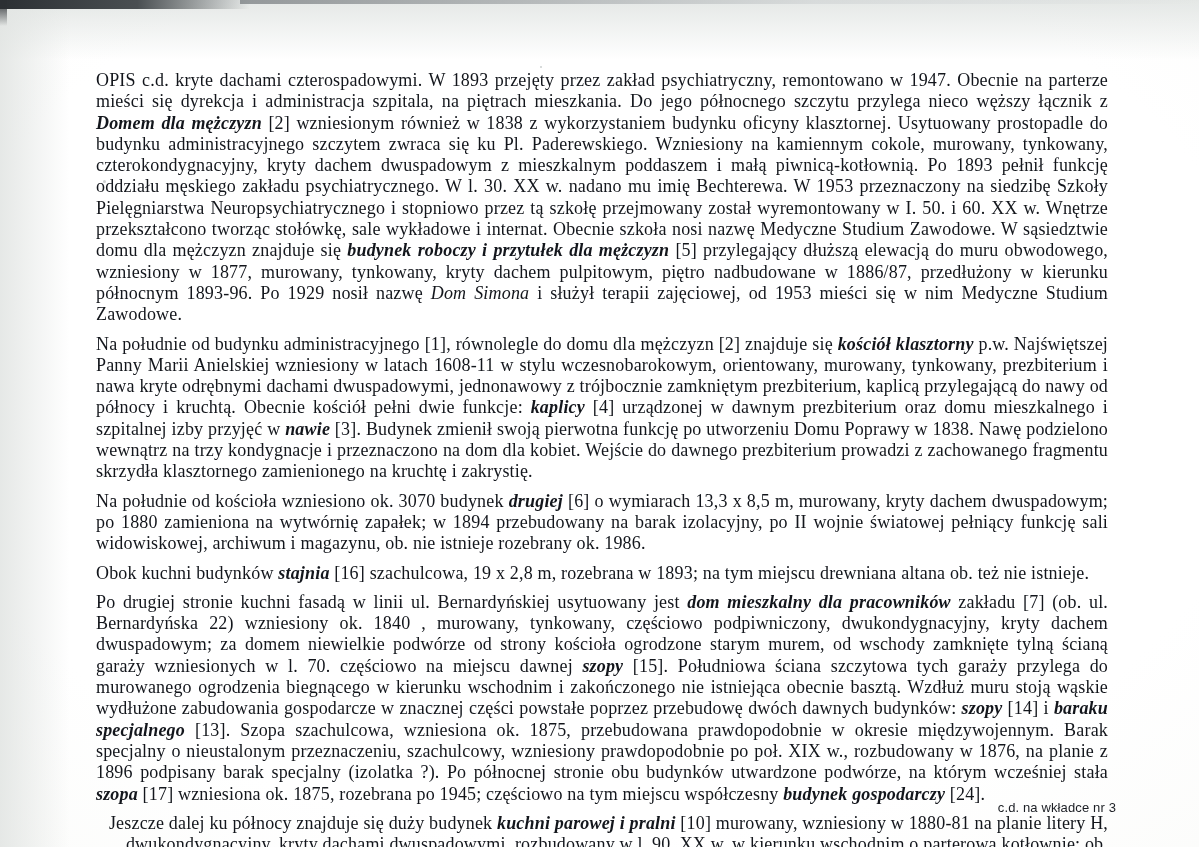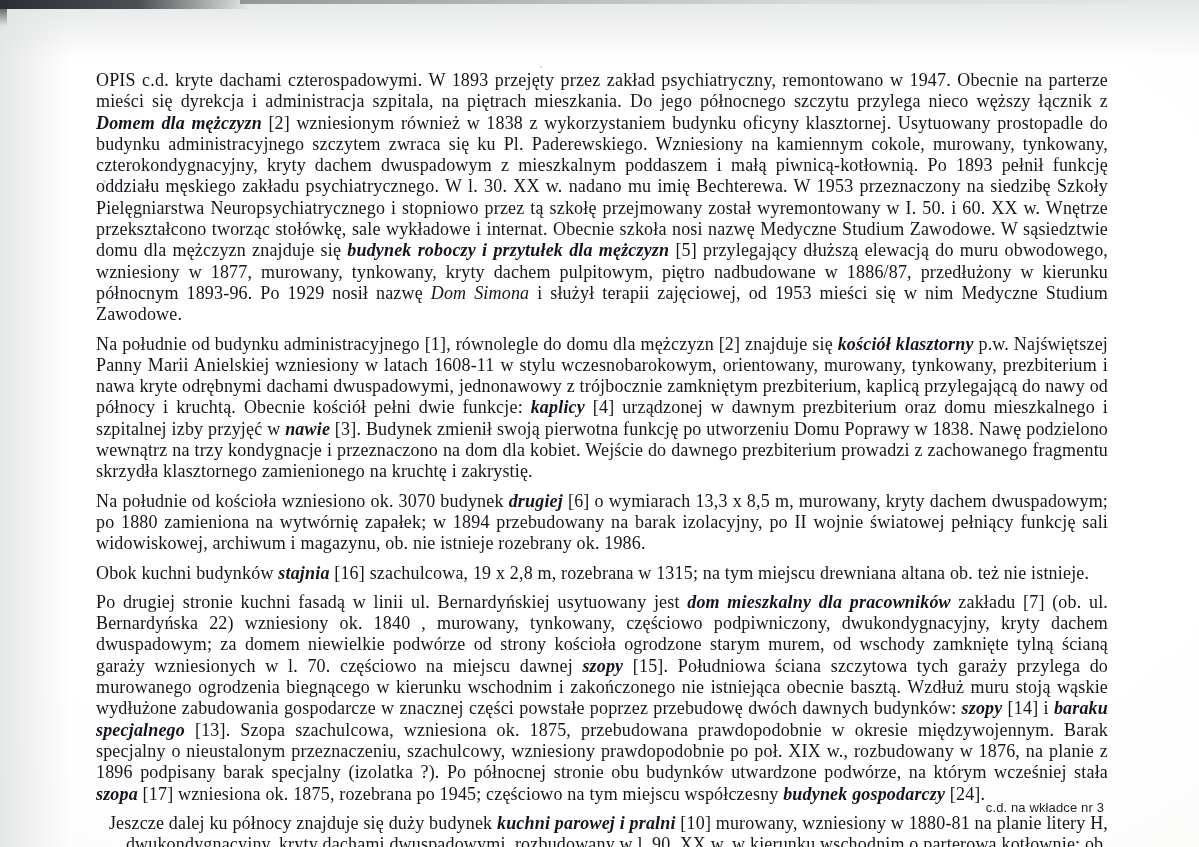--- a/index.html
+++ b/index.html
@@ -67,21 +67,21 @@
   }
   .ital {
     font-style: italic;
     font-weight: bold;
   }
   .ital-plain {
     font-style: italic;
   }
   #footer {
     position: absolute;
-    left: 76px;
+    left: 88px;
     top: 800px;
     width: 1028px;
     text-align: right;
     font-family: "Liberation Sans", "DejaVu Sans", sans-serif;
     font-size: 13px;
     color: #1b1e24;
     letter-spacing: 0.01em;
   }
   .speck {
     position: absolute;
@@ -101,20 +101,20 @@
   <div id="scan-edge-left"></div>
 
   <div class="speck" style="left:103px; top:180px; width:3px; height:3px;"></div>
   <div class="speck" style="left:101px; top:474px; width:3px; height:2px;"></div>
   <div class="speck" style="left:540px; top:66px; width:2px; height:2px;"></div>
 
   <div id="text-block">
     <p class="para"><span>OPIS c.d.    kryte dachami czterospadowymi. W 1893 przejęty przez zakład psychiatryczny, remontowano w 1947. Obecnie na parterze mieści się dyrekcja i administracja szpitala, na piętrach mieszkania. Do jego północnego szczytu przylega nieco węższy łącznik z </span><span class="ital">Domem dla mężczyzn</span><span> [2] wzniesionym również w 1838 z wykorzystaniem budynku oficyny klasztornej. Usytuowany prostopadle do budynku administracyjnego szczytem zwraca się ku Pl. Paderewskiego. Wzniesiony na kamiennym cokole, murowany, tynkowany, czterokondygnacyjny, kryty dachem dwuspadowym z mieszkalnym poddaszem i małą piwnicą-kotłownią. Po 1893 pełnił funkcję oddziału męskiego zakładu psychiatrycznego. W l. 30. XX w. nadano mu imię Bechterewa. W 1953 przeznaczony na siedzibę Szkoły Pielęgniarstwa Neuropsychiatrycznego i stopniowo przez tą szkołę przejmowany został wyremontowany w I. 50. i 60. XX w. Wnętrze przekształcono tworząc stołówkę, sale wykładowe i internat. Obecnie szkoła nosi nazwę Medyczne Studium Zawodowe. W sąsiedztwie domu dla mężczyzn znajduje się </span><span class="ital">budynek roboczy i przytułek dla mężczyzn</span><span> [5]  przylegający dłuższą elewacją do muru obwodowego, wzniesiony w 1877, murowany, tynkowany, kryty dachem pulpitowym, piętro nadbudowane w 1886/87, przedłużony w kierunku północnym 1893-96. Po 1929 nosił nazwę </span><span class="ital-plain">Dom Simona</span><span> i służył terapii zajęciowej, od 1953 mieści się w nim Medyczne Studium Zawodowe.</span></p>
     <p class="para"><span>Na południe od budynku administracyjnego [1], równolegle do domu dla mężczyzn [2] znajduje się </span><span class="ital">kościół klasztorny</span><span> p.w. Najświętszej Panny Marii Anielskiej wzniesiony w latach 1608-11 w stylu wczesnobarokowym, orientowany, murowany, tynkowany, prezbiterium i nawa kryte odrębnymi  dachami dwuspadowymi, jednonawowy z trójbocznie zamkniętym prezbiterium, kaplicą przylegającą do nawy od północy i kruchtą. Obecnie kościół pełni dwie funkcje: </span><span class="ital">kaplicy</span><span> [4] urządzonej w dawnym prezbiterium oraz domu mieszkalnego i szpitalnej izby przyjęć w </span><span class="ital">nawie</span><span> [3]. Budynek zmienił swoją pierwotna funkcję po utworzeniu Domu Poprawy w 1838. Nawę podzielono wewnątrz na trzy kondygnacje i przeznaczono na dom dla kobiet. Wejście do dawnego prezbiterium prowadzi z zachowanego fragmentu skrzydła klasztornego zamienionego na kruchtę i zakrystię.</span></p>
     <p class="para"><span>Na południe od kościoła wzniesiono ok. 3070 budynek </span><span class="ital">drugiej</span><span> [6] o wymiarach 13,3 x 8,5 m, murowany, kryty dachem dwuspadowym; po 1880 zamieniona na wytwórnię zapałek; w 1894 przebudowany na barak izolacyjny, po II wojnie światowej pełniący funkcję sali widowiskowej, archiwum i magazynu, ob. nie istnieje rozebrany ok. 1986.</span></p>
-    <p class="para"><span>Obok kuchni budynków </span><span class="ital">stajnia</span><span> [16] szachulcowa, 19 x 2,8 m, rozebrana w 1315; na tym miejscu drewniana altana ob. też nie istnieje.</span></p>
+    <p class="para"><span>Obok kuchni budynków </span><span class="ital">stajnia</span><span> [16] szachulcowa, 19 x 2,8 m, rozebrana w 1893; na tym miejscu drewniana altana ob. też nie istnieje.</span></p>
     <p class="para"><span>Po drugiej stronie kuchni fasadą w linii ul. Bernardyńskiej usytuowany jest </span><span class="ital">dom mieszkalny dla pracowników</span><span> zakładu [7] (ob. ul. Bernardyńska 22) wzniesiony ok. 1840 , murowany, tynkowany, częściowo podpiwniczony, dwukondygnacyjny, kryty dachem dwuspadowym; za domem niewielkie podwórze od strony kościoła ogrodzone starym murem, od wschody zamknięte tylną ścianą garaży wzniesionych w l. 70. częściowo na miejscu dawnej </span><span class="ital">szopy</span><span> [15]. Południowa ściana szczytowa tych garaży przylega do murowanego ogrodzenia biegnącego w kierunku wschodnim i zakończonego nie istniejąca obecnie basztą. Wzdłuż muru stoją wąskie wydłużone zabudowania gospodarcze w znacznej części powstałe poprzez przebudowę dwóch dawnych budynków: </span><span class="ital">szopy</span><span> [14] i </span><span class="ital">baraku specjalnego</span><span> [13]. Szopa szachulcowa, wzniesiona ok. 1875, przebudowana prawdopodobnie w okresie międzywojennym. Barak specjalny o nieustalonym przeznaczeniu, szachulcowy, wzniesiony prawdopodobnie po poł. XIX w., rozbudowany w 1876, na planie z 1896 podpisany barak specjalny (izolatka ?). Po północnej stronie obu budynków utwardzone podwórze, na którym wcześniej stała </span><span class="ital">szopa</span><span> [17] wzniesiona ok. 1875, rozebrana po 1945; częściowo na tym miejscu współczesny </span><span class="ital">budynek gospodarczy</span><span> [24].</span></p>
     <p class="para last-left"><span>Jeszcze dalej ku północy znajduje się duży budynek </span><span class="ital">kuchni parowej i pralni</span><span> [10] murowany, wzniesiony w 1880-81 na planie litery H, dwukondygnacyjny, kryty dachami dwuspadowymi, rozbudowany w l. 90. XX w. w kierunku wschodnim o parterowa kotłownię; ob. budynek pełni różne funkcje: biura, magazynu, archiwum, kuchni szpitalnej. Na wschód od kuchni i pralni usytuowana jest dalsza część podwórza gospodarczego wydzielona murowanym ogrodzeniem z dwuskrzydłową bramą. Wschodnia pierzeja tego podwórza, w całości zabudowana jest granicą dawnego Domu Poprawy. W pobliżu nie zachowanej baszty przy południowo wschodnim narożu ogrodzenia znajdowała się </span><span class="ital">kostnica</span><span> [23] wzniesiona ok. 1876, po 1893 używana jako składzik, wkrótce rozebrana. Wzdłuż muru stanęła niewielka </span><span class="ital">chlewnia</span><span> [21] wzniesiona ok. 1876,</span></p>
   </div>
 
   <div id="footer">c.d. na wkładce nr 3</div>
 
 </div>
 
 </body></html>

